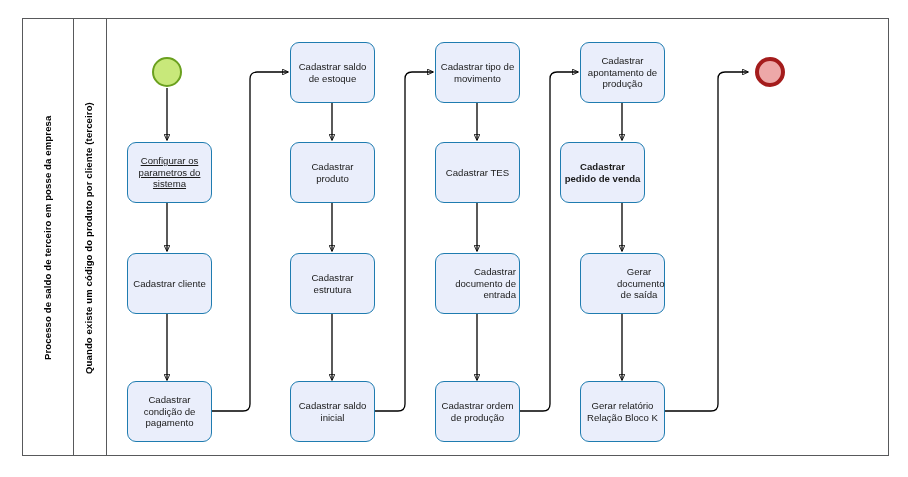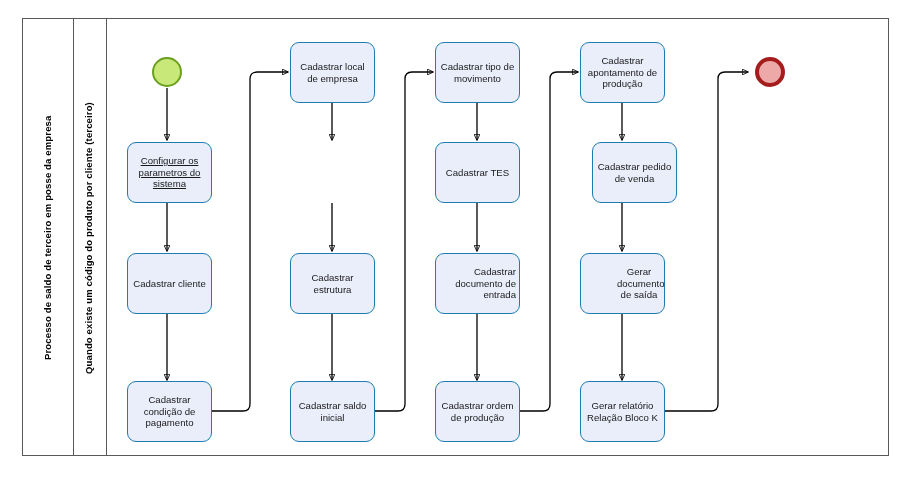--- a/index.html
+++ b/index.html
@@ -160,21 +160,24 @@
     <span>Configurar os parametros do sistema</span>
   </div>
   <div class="task" style="left:127px; top:253px;">
     <span>Cadastrar cliente</span>
   </div>
   <div class="task" style="left:127px; top:381px;">
     <span>Cadastrar condição de pagamento</span>
   </div>
 
   <div class="task" style="left:290px; top:42px;">
-    <span>Cadastrar local de empresa</span>
+    <span>Cadastrar saldo de estoque</span>
+  </div>
+  <div class="task" style="left:290px; top:142px;">
+    <span>Cadastrar produto</span>
   </div>
   <div class="task" style="left:290px; top:253px;">
     <span>Cadastrar estrutura</span>
   </div>
   <div class="task" style="left:290px; top:381px;">
     <span>Cadastrar saldo inicial</span>
   </div>
 
   <div class="task" style="left:435px; top:42px;">
     <span>Cadastrar tipo de movimento</span>
@@ -185,21 +188,21 @@
   <div class="task" style="left:435px; top:253px;text-align:right;">
     <span>Cadastrar documento de entrada</span>
   </div>
   <div class="task" style="left:580px; top:42px;">
     <span>Cadastrar apontamento de produção</span>
   </div>
 
   <div class="task" style="left:435px; top:381px;">
     <span>Cadastrar ordem de produção</span>
   </div>
-  <div class="task" style="left:592px; top:142px;">
+  <div class="task" style="left:560px; top:142px;font-weight:bold;">
     <span>Cadastrar pedido de venda</span>
   </div>
   <div class="task" style="left:580px; top:253px;padding-left:36px;">
     <span>Gerar documento de saída</span>
   </div>
   <div class="task" style="left:580px; top:381px;">
     <span>Gerar relatório Relação Bloco K</span>
   </div>
 
   <div class="event end" style="left:755px; top:57px;"></div>

